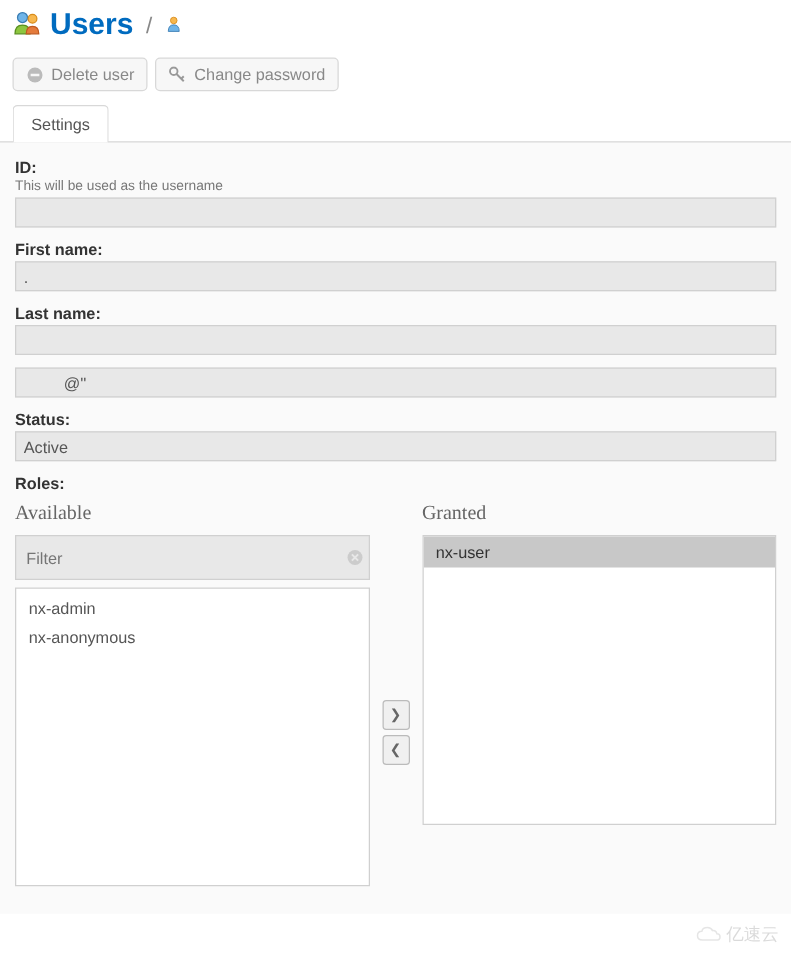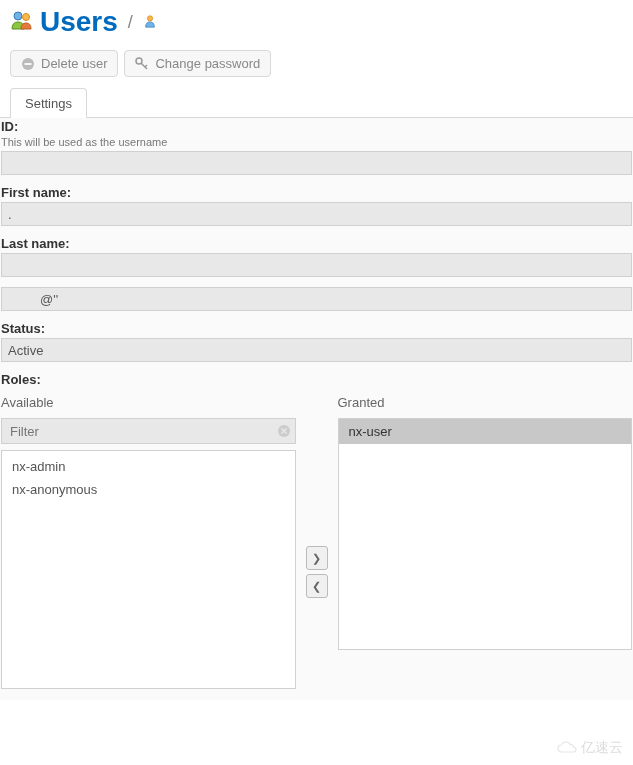--- a/index.html
+++ b/index.html
@@ -19,21 +19,21 @@
       align-items: center;
       padding: 6px 10px 10px 10px;
       gap: 6px;
     }
     .users-icon svg {
       width: 24px;
       height: 24px;
     }
     .page-title {
       color: #006bbf;
-      font-size: 28px;
+      font-size: 24px;
       font-weight: bold;
     }
     .breadcrumb-sep {
       color: #888;
       font-size: 18px;
       margin: 0 4px;
     }
     .user-small-icon svg {
       width: 14px;
       height: 14px;
@@ -74,21 +74,21 @@
       color: #555;
       cursor: pointer;
       position: relative;
       top: 1px;
       z-index: 2;
     }
     .tab-panel {
       border-top: 1px solid #d8d8d8;
       background: #fafafa;
       margin: 0 0px;
-      padding: 1px;
+      padding: 12px;
     }
     .form-group {
       margin-bottom: 10px;
     }
     .form-label {
       font-weight: bold;
       font-size: 13px;
       display: block;
       margin-bottom: 2px;
       color: #333;
@@ -117,35 +117,36 @@
       gap: 10px;
       margin-top: 8px;
     }
     .roles-col {
       flex: 1;
       display: flex;
       flex-direction: column;
     }
     .roles-col-label {
       color: #666;
-      font-size: 13px;
+      font-size: 16px;
       margin-bottom: 8px;
+      font-family: Liberation Serif, serif;
     }
     .filter-wrap {
       position: relative;
       margin-bottom: 6px;
     }
     .filter-input {
       width: 100%;
       background: #e8e8e8;
       border: 1px solid #d0d0d0;
       padding: 5px 26px 5px 8px;
       font-size: 13px;
       color: #666;
-      height: 26px;
+      height: 36px;
     }
     .filter-clear {
       position: absolute;
       right: 5px;
       top: 50%;
       transform: translateY(-50%);
       color: #bbb;
       cursor: pointer;
       display: flex;
     }

